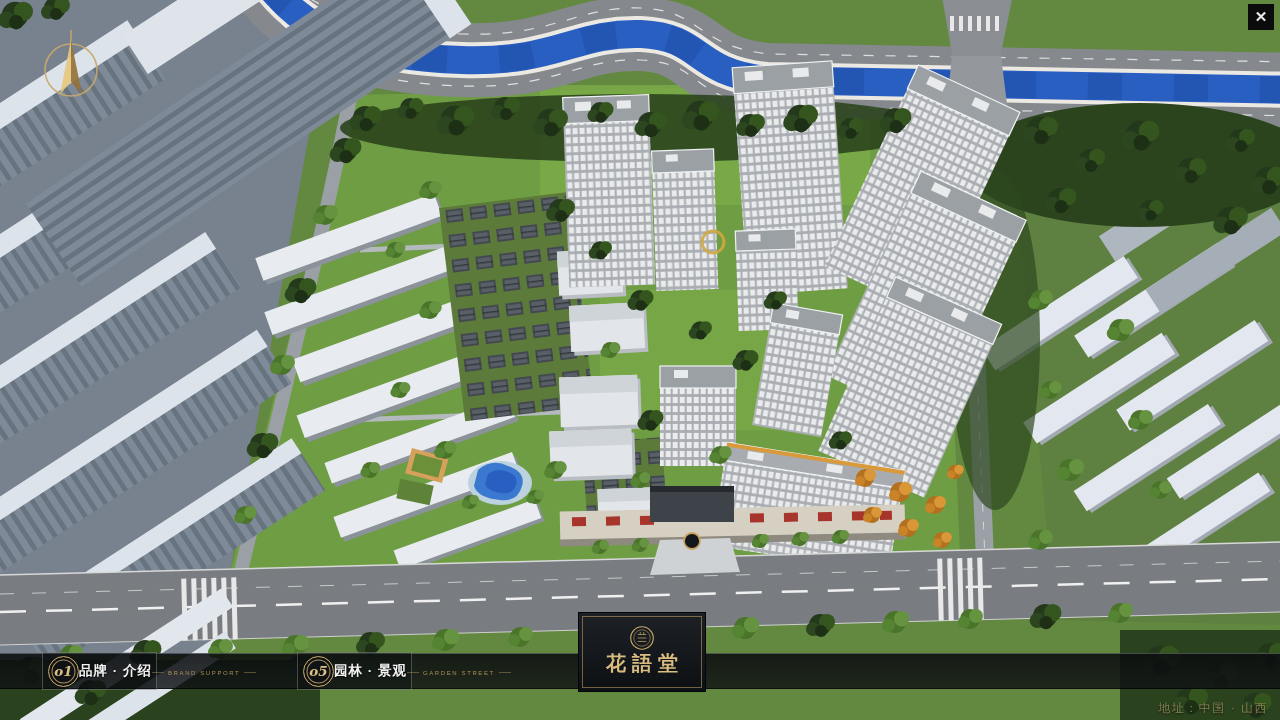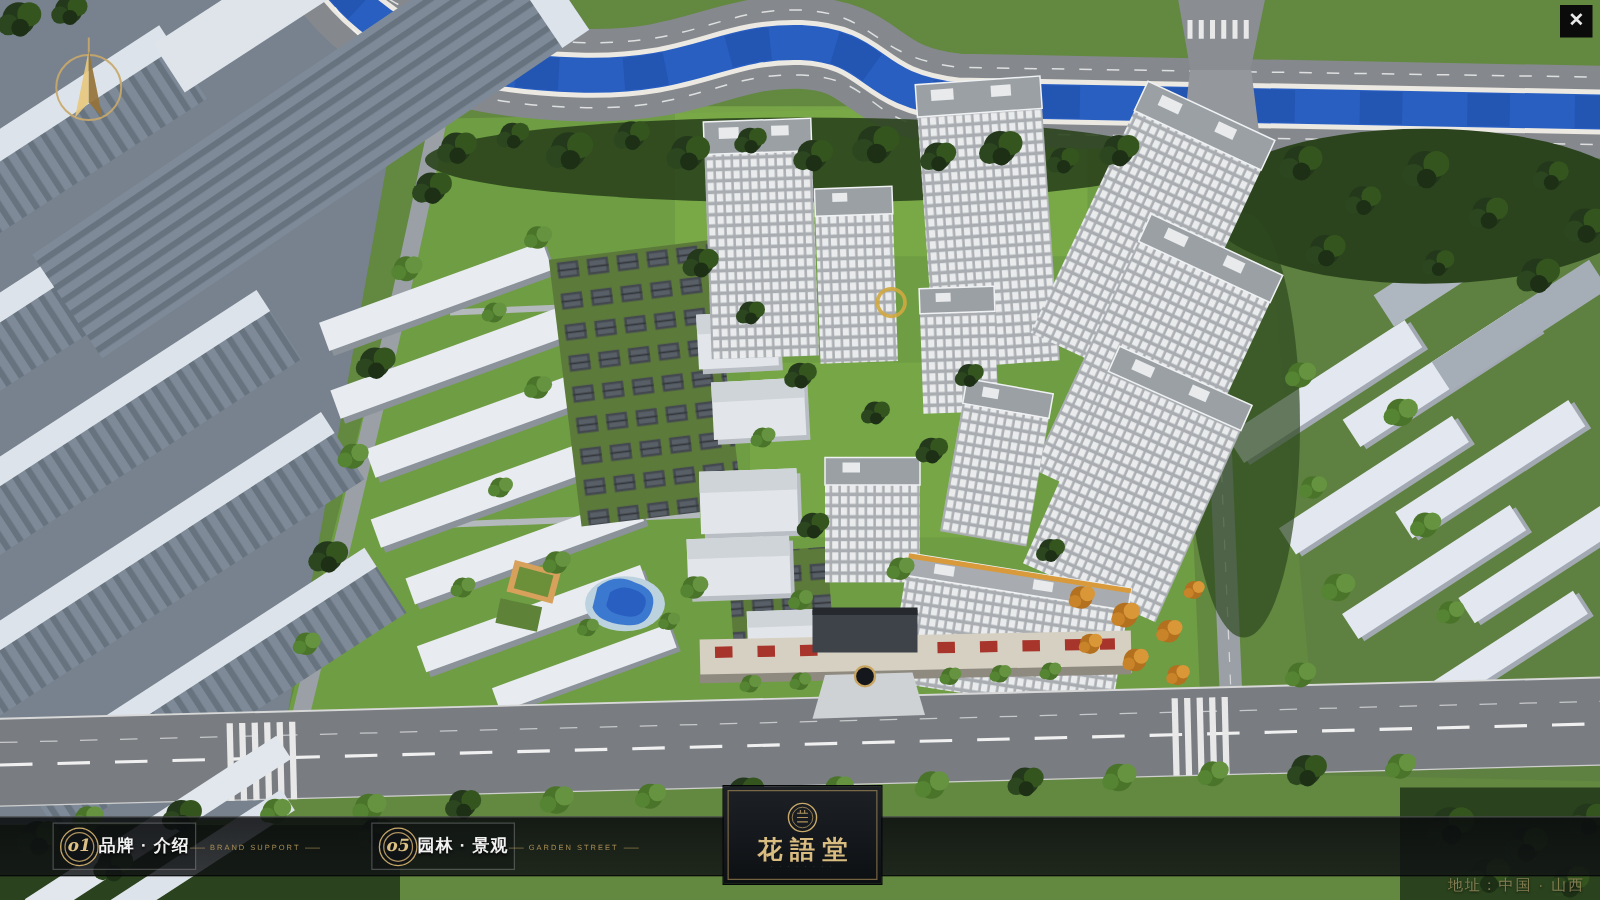--- a/index.html
+++ b/index.html
@@ -9,21 +9,21 @@
 
   
   .compass{position:absolute;left:36px;top:28px;width:70px;height:78px;opacity:.92;}
 
   
   .close-btn{position:absolute;top:4px;right:6px;width:26px;height:26px;background:#0b0b0b;
              color:#e9e9e9;font-size:15px;line-height:26px;text-align:center;cursor:pointer;
              font-weight:bold;}
 
   
-  .navbar{position:absolute;left:0;top:653px;width:1280px;height:48px;
+  .navbar{position:absolute;left:0;top:653px;width:1280px;height:36px;
           background:linear-gradient(rgba(10,12,14,.88),rgba(16,18,20,.82));
           border-top:1px solid rgba(255,255,255,.22);
           border-bottom:1px solid rgba(0,0,0,.45);
           display:flex;align-items:center;box-sizing:border-box;}
   .nav-group{display:flex;align-items:center;}
   .nav-group.left{margin-left:42px;gap:20px;}
   .nav-group.right{margin-left:140px;gap:32px;}
   .nav-item{width:115px;height:38px;border:1px solid rgba(255,255,255,.24);
             background:rgba(12,14,16,.35);display:flex;align-items:center;
             box-sizing:border-box;padding:0 4px 0 5px;cursor:pointer;flex:0 0 auto;}
@@ -33,21 +33,21 @@
          color:#dcc084;font-family:"DejaVu Serif",serif;font-style:italic;
          font-size:13.5px;font-weight:bold;}
   .labels{display:flex;flex-direction:row;align-items:center;flex:1;line-height:1;}
   .cn{color:#f2f2f2;font-weight:bold;font-size:13.5px;letter-spacing:1px;white-space:nowrap;
       text-shadow:0 1px 2px rgba(0,0,0,.8);}
   .en{display:flex;align-items:center;gap:4px;margin-top:3px;color:#a98e55;
       font-size:6px;letter-spacing:1.6px;white-space:nowrap;}
   .ln{width:12px;height:1px;background:rgba(180,150,90,.45);}
 
   
-  .logo-panel{position:absolute;left:578px;top:628px;width:128px;height:80px;
+  .logo-panel{position:absolute;left:578px;top:612px;width:128px;height:80px;
               background:linear-gradient(#1d2025,#0d1013);border:1px solid #04060a;
               box-sizing:border-box;z-index:5;}
   .logo-inner{position:absolute;inset:3px;border:1px solid rgba(198,166,100,.55);
               display:flex;flex-direction:column;align-items:center;justify-content:center;gap:2px;}
   .logo-name{color:#d9bc80;font-family:"DejaVu Serif",serif;font-weight:bold;
              font-size:20px;letter-spacing:6px;padding-left:6px;line-height:1;}
   .logo-tag{color:rgba(198,166,100,.5);font-size:4.5px;letter-spacing:2px;line-height:1;}
 
   
   .address{position:absolute;right:12px;bottom:3px;color:rgba(180,160,110,.68);

